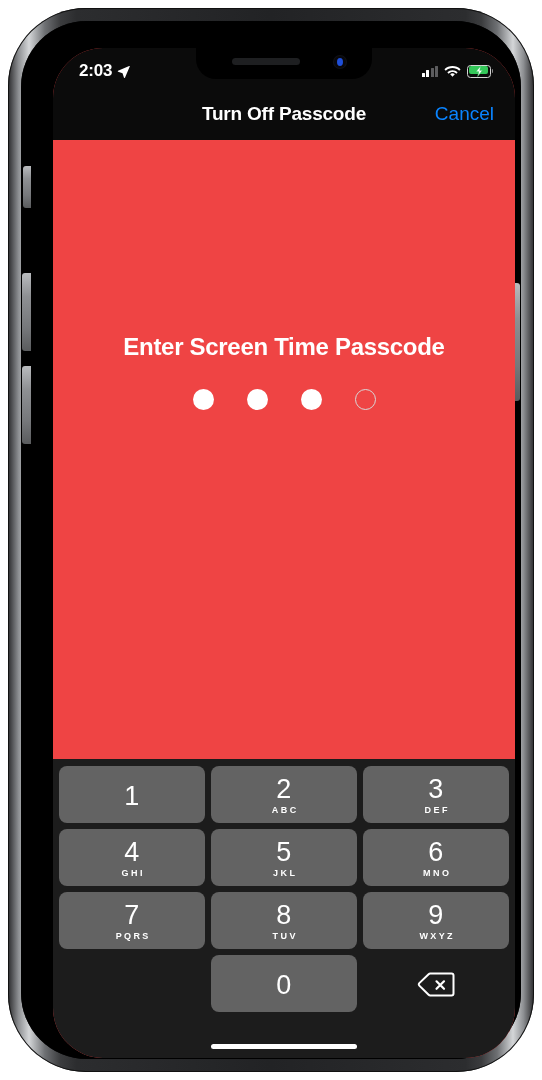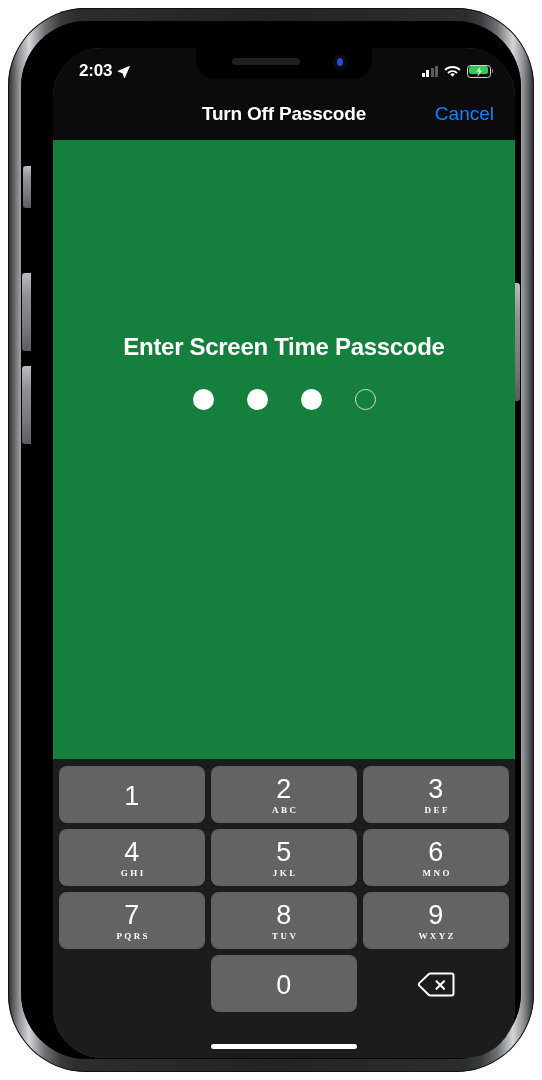--- a/index.html
+++ b/index.html
@@ -28,21 +28,21 @@
     width:500px; height:1038px;
     border-radius:66px;
     background:#000;
     box-shadow:0 0 2px 1px #000 inset;
   }
   
   #screen {
     position:absolute; left:32px; top:27px;
     width:462px; height:1010px;
     border-radius:50px;
-    background:#15803d;
+    background:#ef4444;
     overflow:hidden;
   }
 
   
   .side-btn {
     position:absolute;
     background:linear-gradient(180deg,#b9bbbe 0%,#8e9093 30%,#76787b 70%,#5a5c5e 100%);
     border-radius:2px;
   }
   #mute-switch { left:2px;  top:145px; width:8px;  height:42px; border-radius:3px 0 0 3px; }
@@ -164,21 +164,21 @@
     font-family:inherit; cursor:pointer;
     padding-top:2px;
   }
   .key-digit {
     color:#fff; font-size:27px; font-weight:300; line-height:1;
     letter-spacing:0.5px;
   }
   .key-letters {
     color:#fff; font-size:9px; font-weight:bold;
     letter-spacing:2.4px; line-height:1;
-    margin-top:3px; margin-left:2.4px;font-family:Liberation Serif, serif;
+    margin-top:3px; margin-left:2.4px;
   }
   .key-digit-only .key-digit { margin-top:1px; }
   .key.blank { background:transparent; cursor:default; }
   .key.delete {
     background:transparent; cursor:pointer;
     justify-content:center;
   }
   #delete-icon { width:38px; height:27px; display:block; }
 
   

